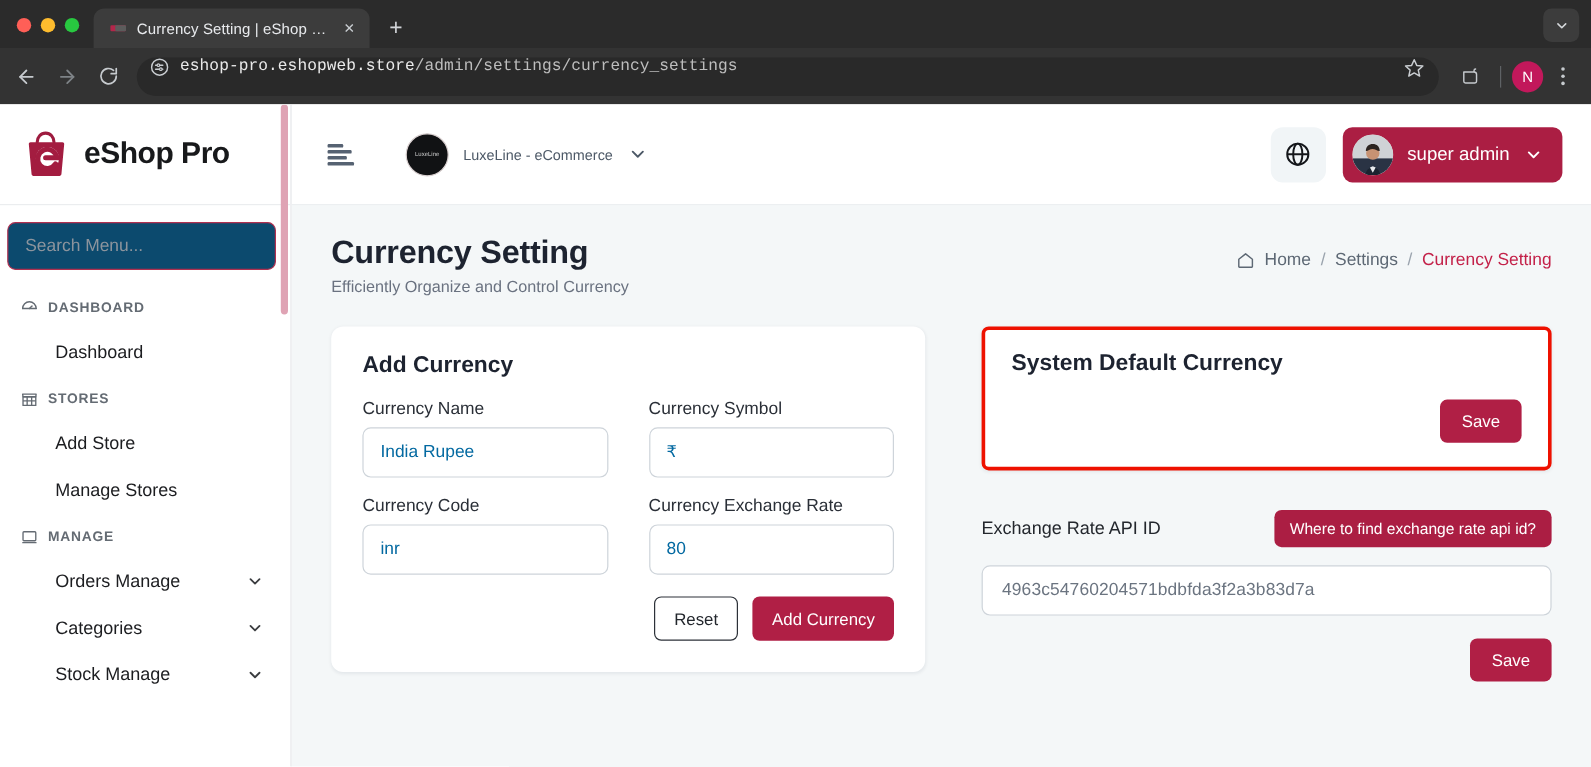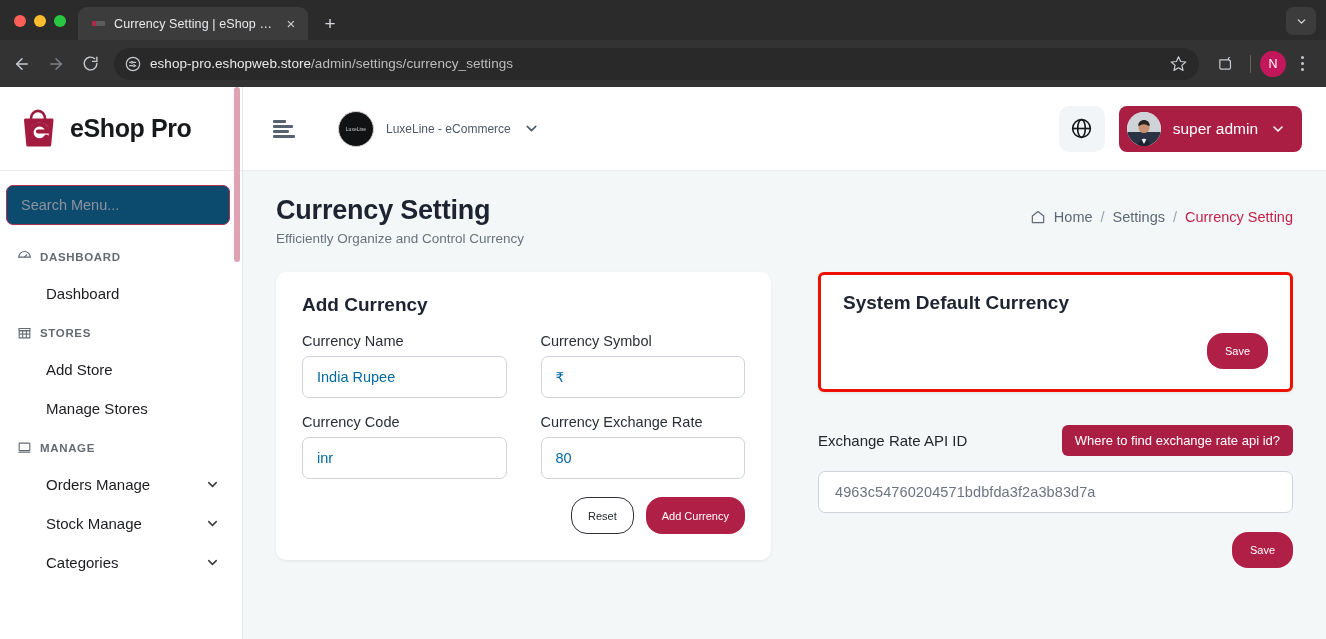--- a/index.html
+++ b/index.html
@@ -72,22 +72,23 @@
     padding: 0 10px 0 6px; gap: 2px; flex: 0 0 47px;
   }
   .tb-icon {
     width: 32px; height: 32px; display: flex; align-items: center;
     justify-content: center; border-radius: 50%; color: #c6cace;
     flex: 0 0 32px;
   }
   .tb-icon.dim { color: #7e8387; }
   .omnibox {
     flex: 1; height: 32px; background: #292929; border-radius: 16px;
-    display: flex; align-items: center; gap: 9px; padding: 0 12px 0 11px;
+    display: flex; align-items: flex-start; gap: 9px; padding: 0 12px 0 11px;
     margin: 0 8px 0 6px;
+    font-family: Liberation Mono, monospace;
   }
   .omni-url {
     font-size: 13.5px; color: #e9e9e9; white-space: nowrap;
     overflow: hidden; text-overflow: ellipsis; flex: 1;
     letter-spacing: .05px;
   }
   .omni-url .dimpath { color: #bdbdbd; }
   .tb-divider { width: 1px; height: 18px; background: #5e6265; margin: 0 7px; }
   .profile-chip {
     width: 26px; height: 26px; border-radius: 50%; background: #c2185b;
@@ -207,22 +208,22 @@
   .field-label { font-size: 14.5px; color: #2a2f37; margin-bottom: 7px; }
   .field-input {
     height: 42px; border: 1px solid #ced4da; border-radius: 7px;
     display: flex; align-items: center; padding: 0 14px;
     font-size: 14.5px; color: #0369a1; background: #fff;
     margin-bottom: 16px;
   }
   .field-input.rupee { font-family: "DejaVu Sans", sans-serif; font-size: 13.5px; }
   .btn-row { display: flex; justify-content: flex-end; gap: 12px; margin-top: 2px; }
   .btn {
-    height: 37px; border-radius: 16px; display: flex; align-items: center;
-    justify-content: center; font-size: 11px; padding: 0 16px;
+    height: 37px; border-radius: 6px; display: flex; align-items: center;
+    justify-content: center; font-size: 14px; padding: 0 16px;
   }
   .btn-outline { background: #ffffff; border: 1px solid #2c3138; color: #23272d; }
   .btn-primary { background: #b01f45; color: #ffffff; }
 
   .card-highlight {
     border: 3px solid #ee1100; border-radius: 6px; padding: 17px 22px 20px 22px;
     background: #ffffff; box-shadow: 0 1px 3px rgba(20,30,50,.07);
   }
   .select-box {
     height: 42px; border: 1px solid #ced4da; border-radius: 7px;
@@ -393,29 +394,29 @@
         </div>
         <div class="nav-item">
           <span>Orders Manage</span>
           <span class="chev">
             <svg width="15" height="15" viewBox="0 0 24 24" fill="none" stroke="currentColor" stroke-width="2.4" stroke-linecap="round" stroke-linejoin="round">
                 <polyline points="6 9 12 15 18 9"></polyline>
               </svg>
           </span>
         </div>
         <div class="nav-item">
-          <span>Stock Manage</span>
+          <span>Categories</span>
           <span class="chev">
             <svg width="15" height="15" viewBox="0 0 24 24" fill="none" stroke="currentColor" stroke-width="2.4" stroke-linecap="round" stroke-linejoin="round">
                 <polyline points="6 9 12 15 18 9"></polyline>
               </svg>
           </span>
         </div>
         <div class="nav-item">
-          <span>Categories</span>
+          <span>Stock Manage</span>
           <span class="chev">
             <svg width="15" height="15" viewBox="0 0 24 24" fill="none" stroke="currentColor" stroke-width="2.4" stroke-linecap="round" stroke-linejoin="round">
                 <polyline points="6 9 12 15 18 9"></polyline>
               </svg>
           </span>
         </div>
       </nav>
 
       <div class="sb-scrollbar"></div>
     </aside>

